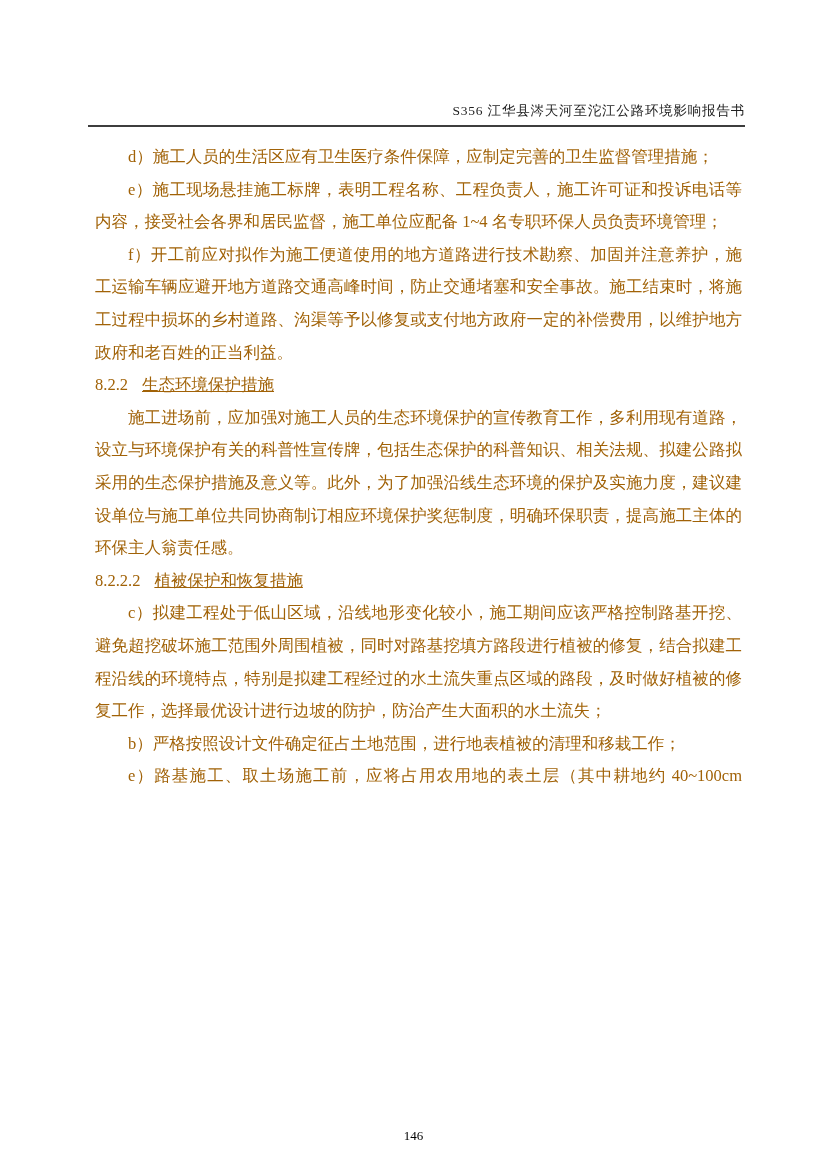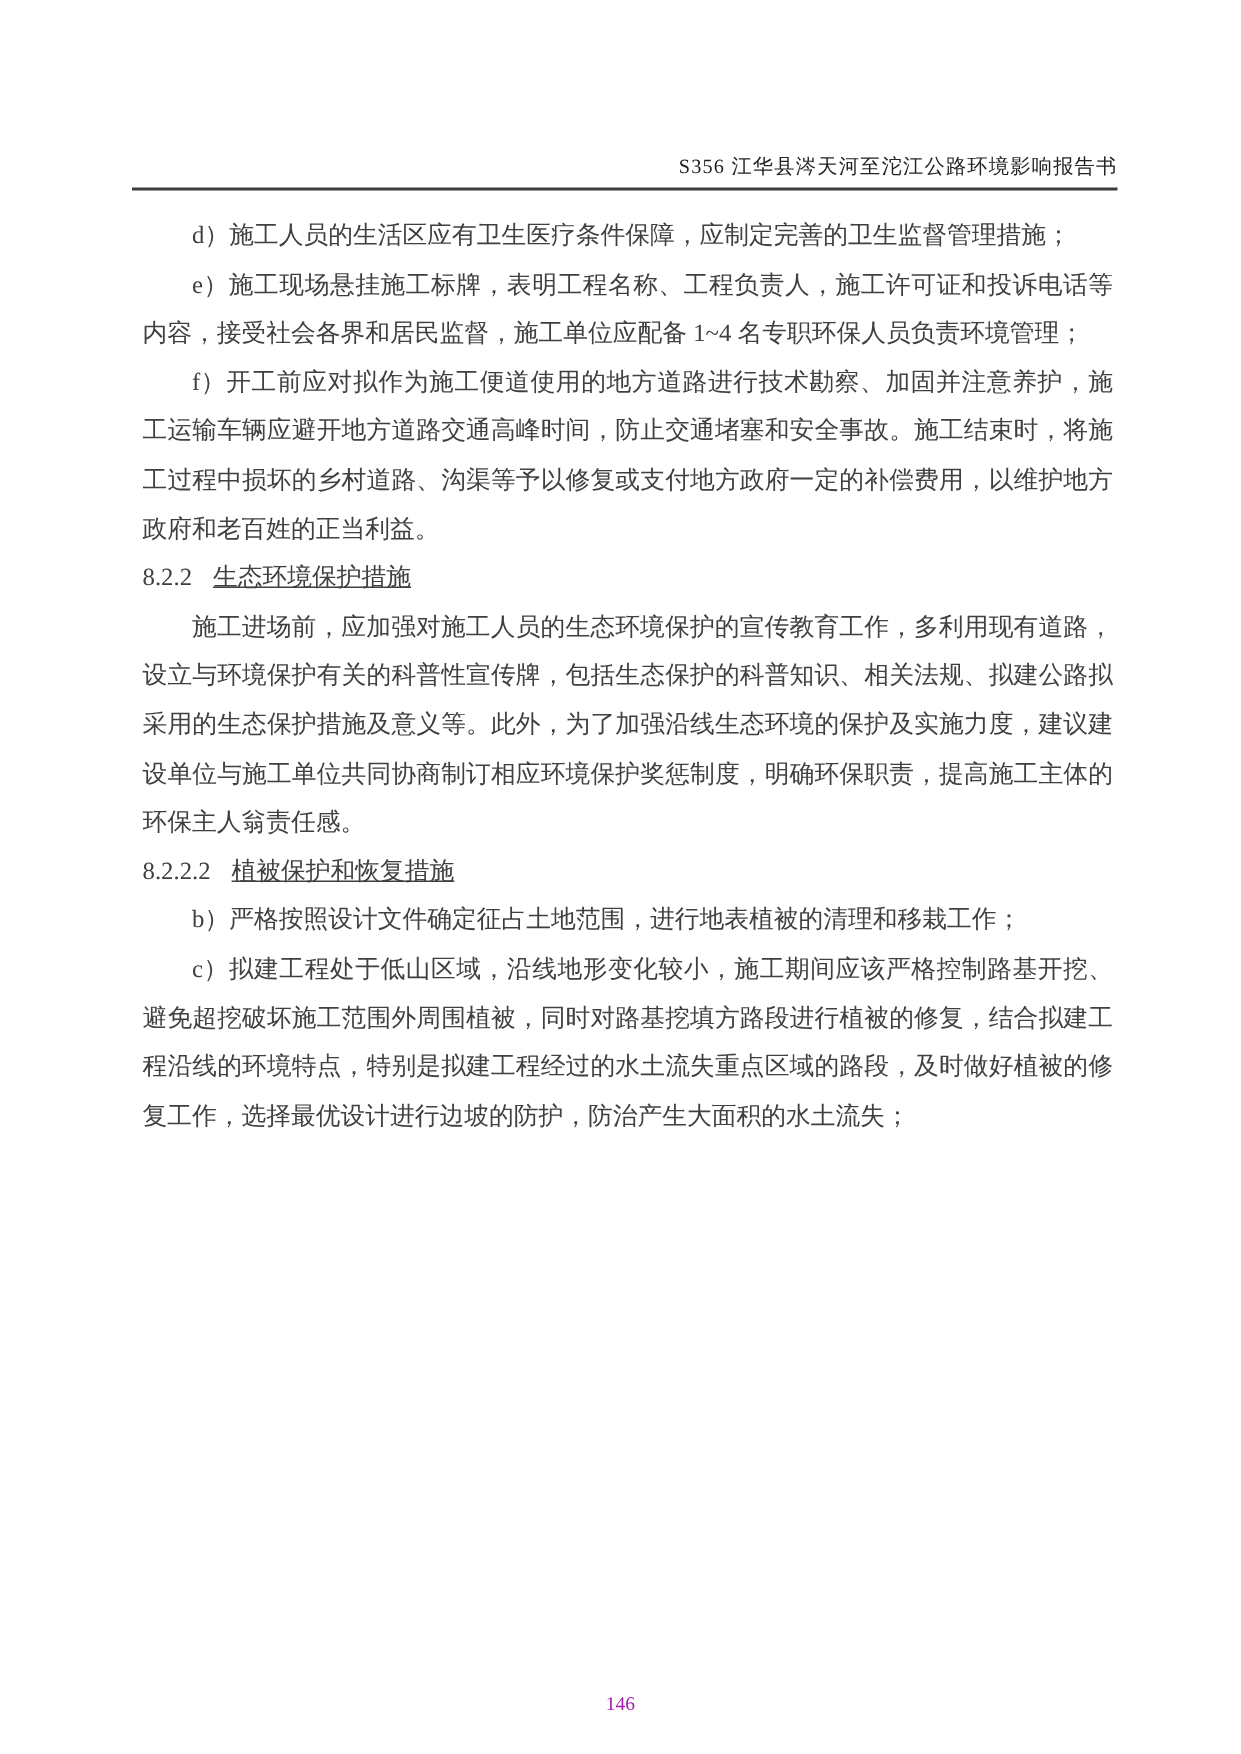--- a/index.html
+++ b/index.html
@@ -37,21 +37,21 @@
   }
 
   .doc-body {
     position: absolute;
     top: 101px;
     left: 95px;
     right: 85px;
     font-size: 16.5px;
     line-height: 32.6px;
     text-align: justify;
-    color: #404040;
+    color: #a16207;
   }
   .doc-body p {
     margin: 0;
     padding: 0;
     text-indent: 2em;
   }
   .doc-body p.heading {
     text-indent: 0;
     text-decoration: underline;
   }
@@ -63,21 +63,21 @@
     text-align-last: justify;
   }
 
   .page-footer {
     position: absolute;
     top: 1088px;
     left: 0;
     width: 100%;
     text-align: center;
     font-size: 13px;
-    color: #a21caf;
+    color: #000000;
   }
 </style>
 </head>
 <body>
 
 <div class="page">
 
   <div class="page-header">
     <div class="header-title">S356 江华县涔天河至沱江公路环境影响报告书</div>
     <div class="header-rule"></div>
@@ -96,25 +96,26 @@
     </p>
 
 
     <p>施工进场前，应加强对施工人员的生态环境保护的宣传教育工作，多利用现有道路，设立与环境保护有关的科普性宣传牌，包括生态保护的科普知识、相关法规、拟建公路拟采用的生态保护措施及意义等。此外，为了加强沿线生态环境的保护及实施力度，建议建设单位与施工单位共同协商制订相应环境保护奖惩制度，明确环保职责，提高施工主体的环保主人翁责任感。</p>
 
     <p class="heading">
       <span class="heading-num">8.2.2.2</span><span>植被保护和恢复措施</span>
     </p>
 
 
+    <p>c）拟建工程处于低山区域，沿线地形变化较小，施工期间应该严格控制路基开挖、避免超挖破坏施工范围外周围植被，同时对路基挖填方路段进行植被的修复，结合拟建工程沿线的环境特点，特别是拟建工程经过的水土流失重点区域的路段，及时做好植被的修复工作，选择最优设计进行边坡的防护，防治产生大面积的水土流失；</p>
+
     <p>b）严格按照设计文件确定征占土地范围，进行地表植被的清理和移栽工作；</p>
 
-    <p>c）拟建工程处于低山区域，沿线地形变化较小，施工期间应该严格控制路基开挖、避免超挖破坏施工范围外周围植被，同时对路基挖填方路段进行植被的修复，结合拟建工程沿线的环境特点，特别是拟建工程经过的水土流失重点区域的路段，及时做好植被的修复工作，选择最优设计进行边坡的防护，防治产生大面积的水土流失；</p>
 
-
+    <p class="fill-last">e）路基施工、取土场施工前，应将占用农用地的表土层（其中耕地约 40~100cm</p>
 
   </div>
 
   <div class="page-footer">
     <span>146</span>
   </div>
 
 </div>
 
 </body></html>

